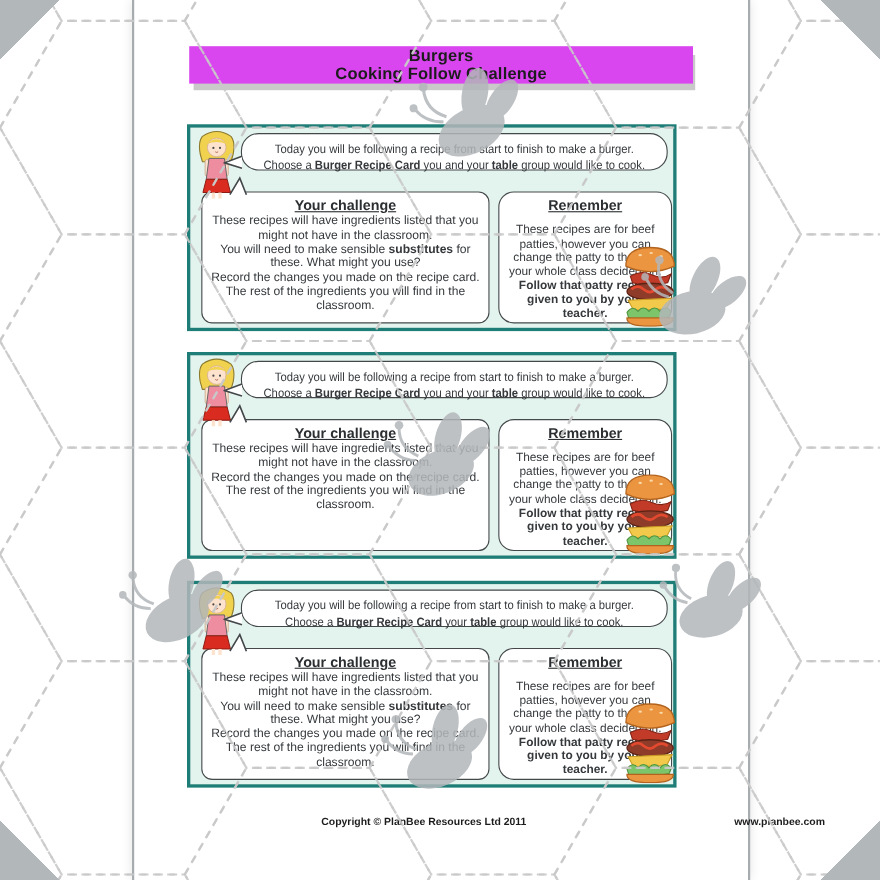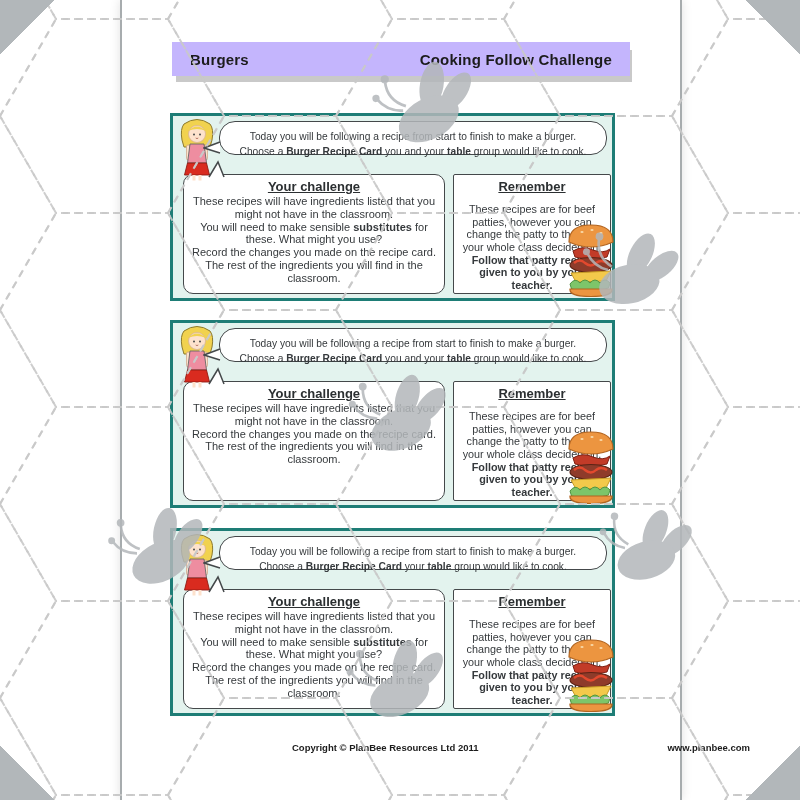--- a/index.html
+++ b/index.html
@@ -13,42 +13,42 @@
   
   .corner{position:absolute;width:54px;height:54px;z-index:8;pointer-events:none;}
   .corner.tl{left:0;top:0;background:linear-gradient(to bottom right,#b2b7ba 50%,transparent 50.5%);}
   .corner.tr{right:0;top:0;background:linear-gradient(to bottom left,#b2b7ba 50%,transparent 50.5%);}
   .corner.bl{left:0;bottom:0;background:linear-gradient(to top right,#b2b7ba 50%,transparent 50.5%);}
   .corner.br{right:0;bottom:0;background:linear-gradient(to top left,#b2b7ba 50%,transparent 50.5%);}
 
   .page{position:absolute;left:120px;top:0;width:562px;height:800px;background:#fff;
     border-left:2px solid #a7acae;border-right:2px solid #a7acae;box-shadow:0 0 10px rgba(0,0,0,.12);z-index:1;}
 
-  .ribbon{position:absolute;left:50px;top:42px;width:458px;height:34px;background:#c4b5fd;
+  .ribbon{position:absolute;left:50px;top:42px;width:458px;height:34px;background:#d946ef;
     box-shadow:3px 7px 0 -1px #c9c9c9;display:flex;justify-content:space-between;align-items:center;
-    padding:0 18px;z-index:2;}
+    padding:0 18px;z-index:2;flex-direction:column;}
   .ribbon .title{font-weight:bold;font-size:15px;color:#1c1c1c;letter-spacing:.2px;white-space:nowrap;}
 
   .card{position:absolute;left:48px;width:445px;height:188px;background:#e3f3ee;
     border:3px solid #1e7d76;z-index:2;}
   .card.c1{top:113px;} .card.c2{top:320px;} .card.c3{top:528px;}
 
   .girl{position:absolute;left:2px;top:2px;width:44px;height:64px;z-index:1;}
 
   .bubble{position:absolute;left:46px;top:5px;width:388px;height:34px;background:#fff;
     border:1.5px solid #44484a;border-radius:16px;padding-top:7px;z-index:1;}
   .bline{white-space:nowrap;text-align:center;font-size:11px;color:#35393c;line-height:1.35;
     transform:scaleX(.93);transform-origin:50% 50%;}
   .btail{position:absolute;left:30px;top:24px;z-index:2;}
   .ctail{position:absolute;left:34px;top:44px;z-index:2;}
 
   .wbox{position:absolute;top:58px;height:120px;background:#fff;border:1.5px solid #44484a;
     overflow:hidden;color:#35393c;}
   .challenge{left:10px;width:262px;border-radius:10px;}
-  .remember{left:280px;width:158px;border-radius:2px;}
+  .remember{left:280px;width:158px;border-radius:14px;}
   .boxtitle{text-align:center;font-weight:bold;font-size:13px;text-decoration:underline;
     margin-top:4px;color:#2b2f31;}
   .ctext{font-size:11px;line-height:1.16;text-align:center;padding:0 6px;margin-top:1px;}
   .rtext{font-size:10.8px;line-height:1.17;text-align:center;padding:0 6px;margin-top:9px;}
 
   .burger{position:absolute;right:-8px;bottom:1px;width:58px;height:76px;z-index:6;}
 
   .bee{position:absolute;z-index:5;opacity:.85;pointer-events:none;}
 
   .footer{position:absolute;left:170px;top:742px;width:458px;display:flex;

